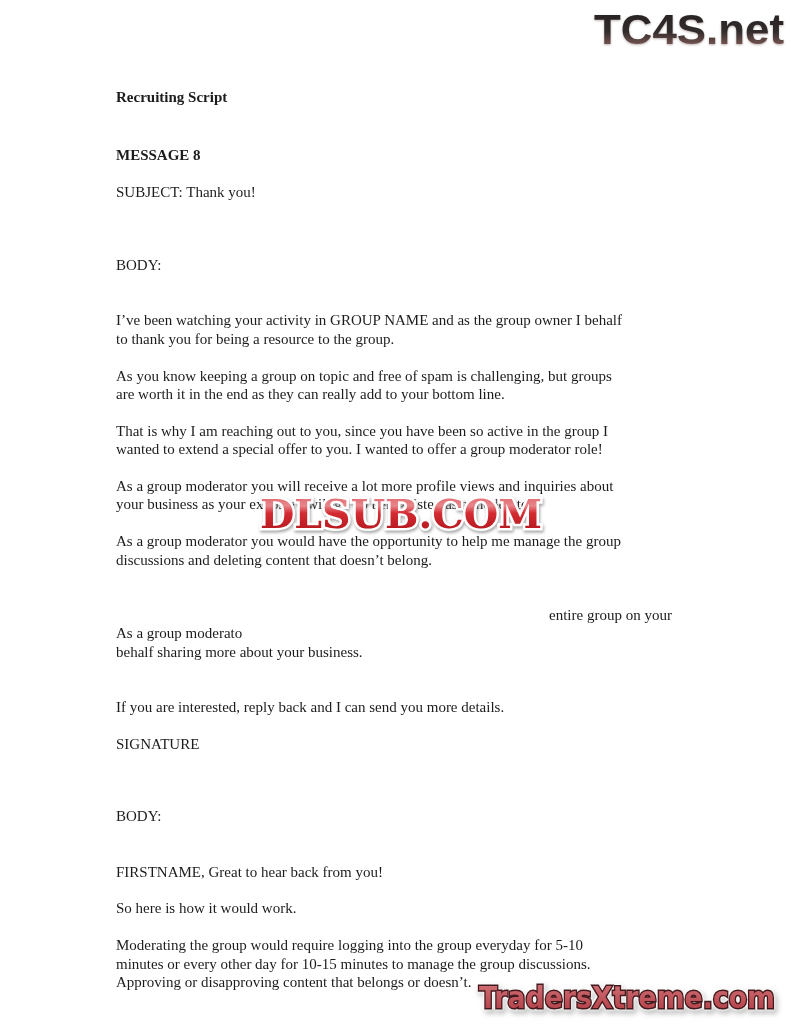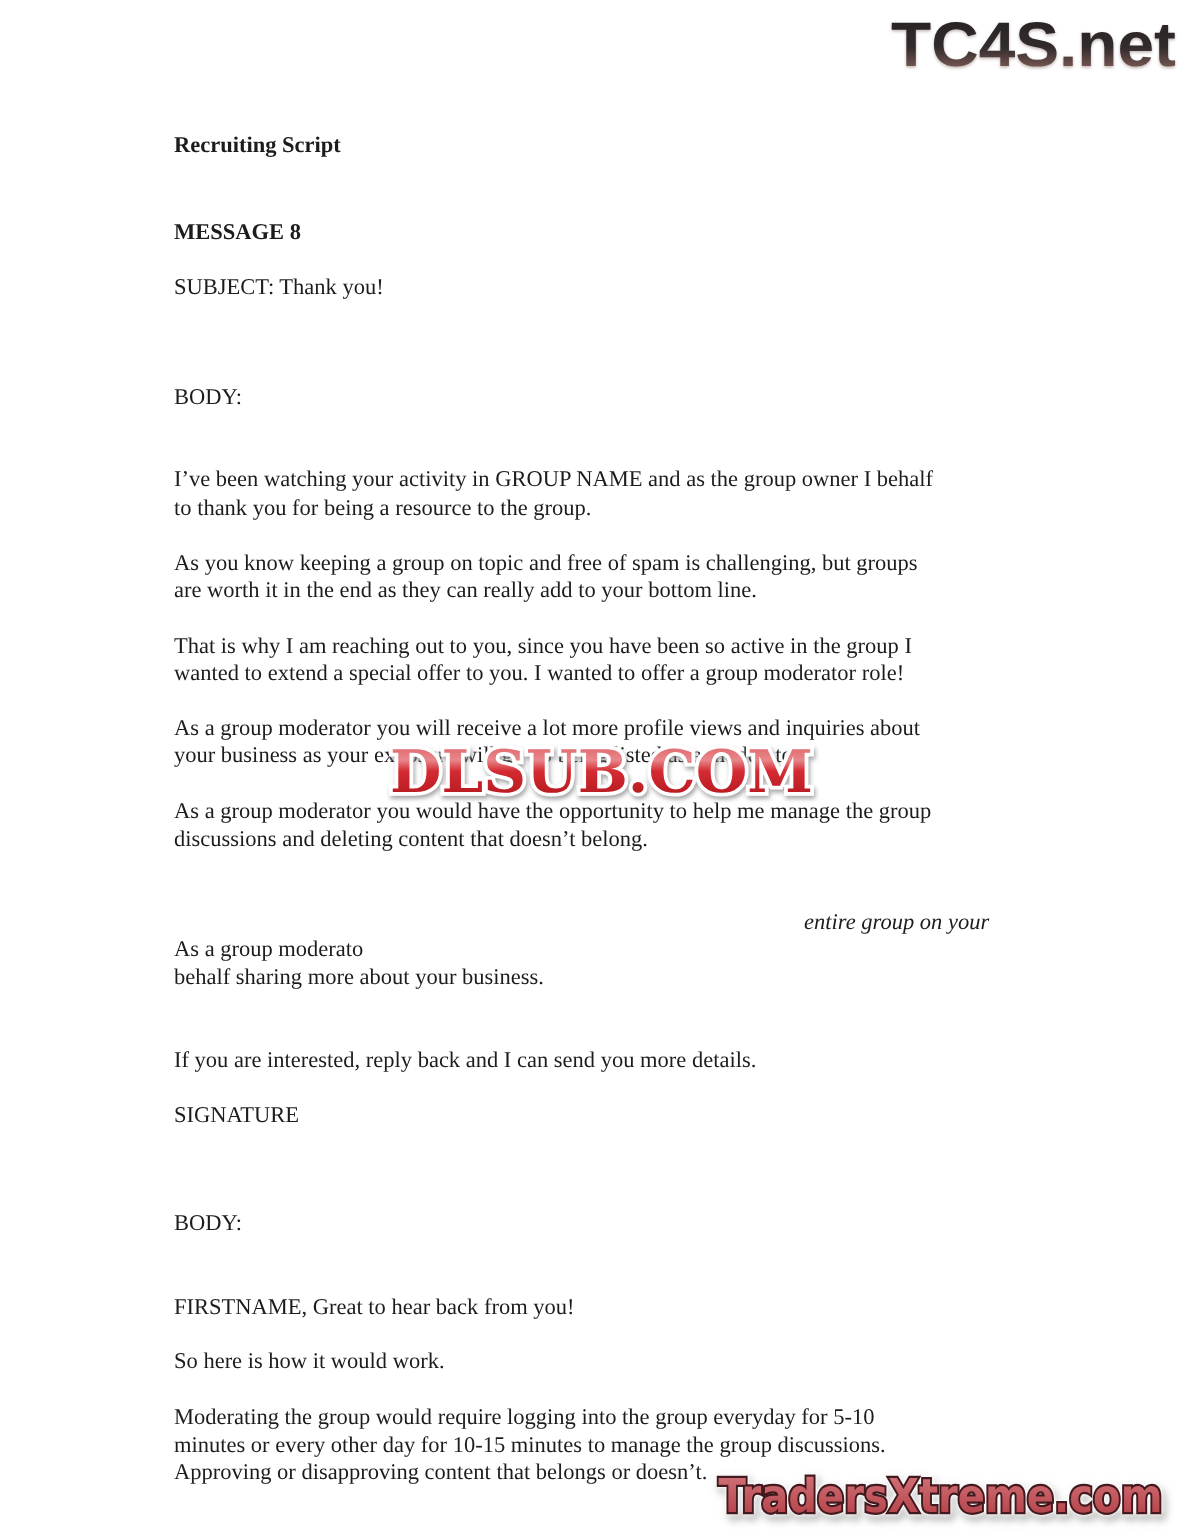--- a/index.html
+++ b/index.html
@@ -25,21 +25,21 @@
   .doc-title{
     width:560px;font-weight:bold;
     margin:0;font-size:15px;line-height:18.4px;
   }
   .content p{margin:18.4px 0 0 0;white-space:pre-line;}
   .content p.first-block{margin-top:21px;}
   .content p.msg2-gap{margin-top:36px;}
   .bold-line{font-weight:bold;display:block;}
   .plain-line{display:block;font-family:Liberation Serif, serif;}
   .p6l1{display:block;position:relative;height:18.4px;}
-  .frag-right{position:absolute;left:420px;top:0;white-space:nowrap;font-style:italic;}
+  .frag-right{position:absolute;left:433px;top:0;white-space:nowrap;}
 
   
   .wm-center{position:absolute;left:251px;top:490px;width:300px;height:48px;
     filter:drop-shadow(1px 2px 1.5px rgba(130,130,130,.7));z-index:5;}
 
   
   .wm-bottom{position:absolute;left:472px;top:974px;width:310px;height:46px;
     filter:drop-shadow(0 0 1px #fff) drop-shadow(0 0 2px #fff) drop-shadow(2px 3px 2px rgba(130,130,130,.55));
     z-index:5;}
 </style>

